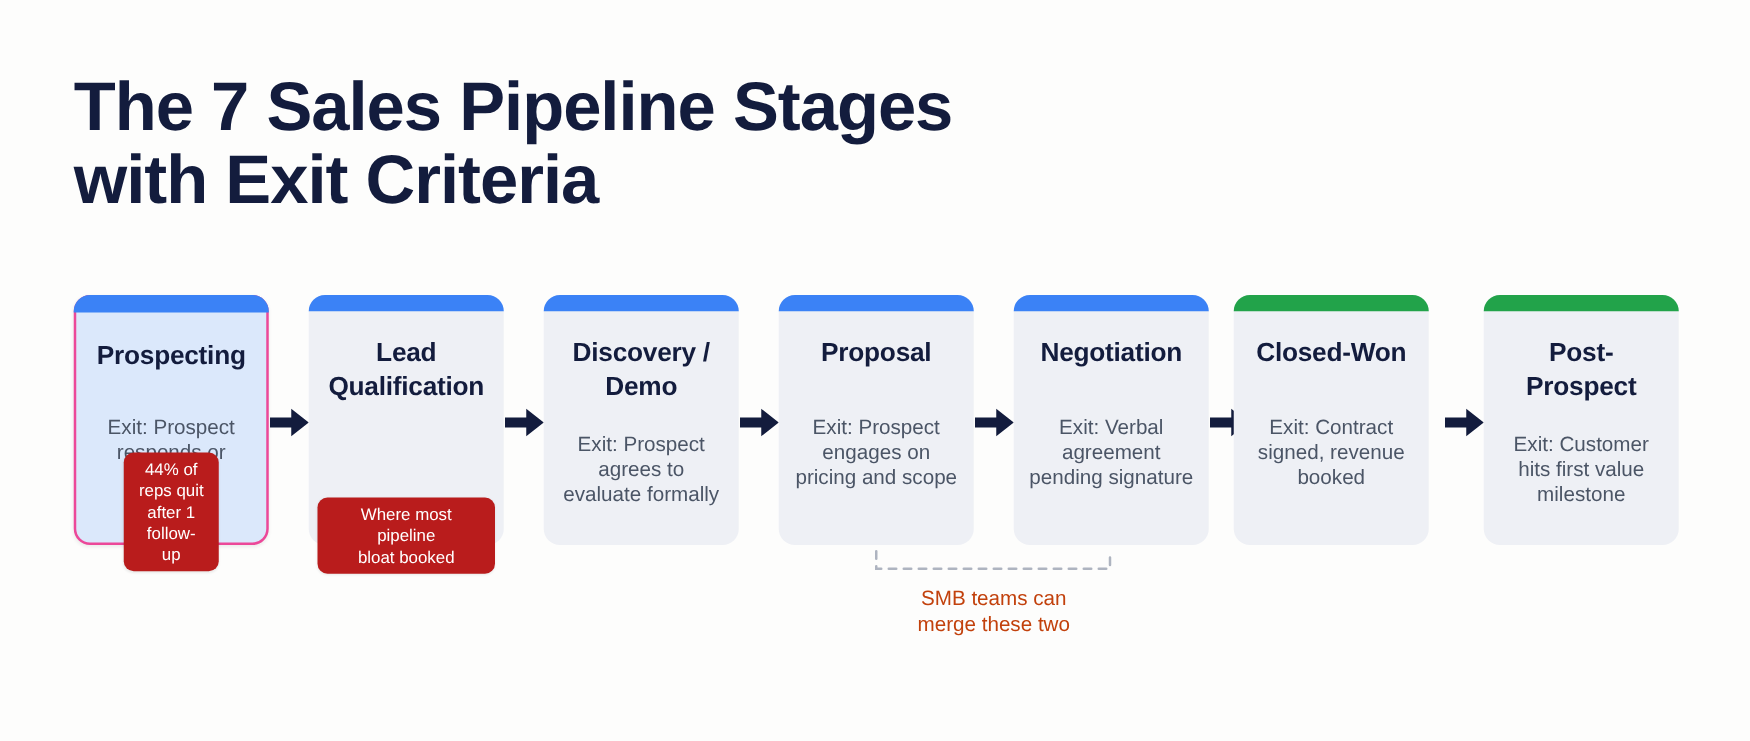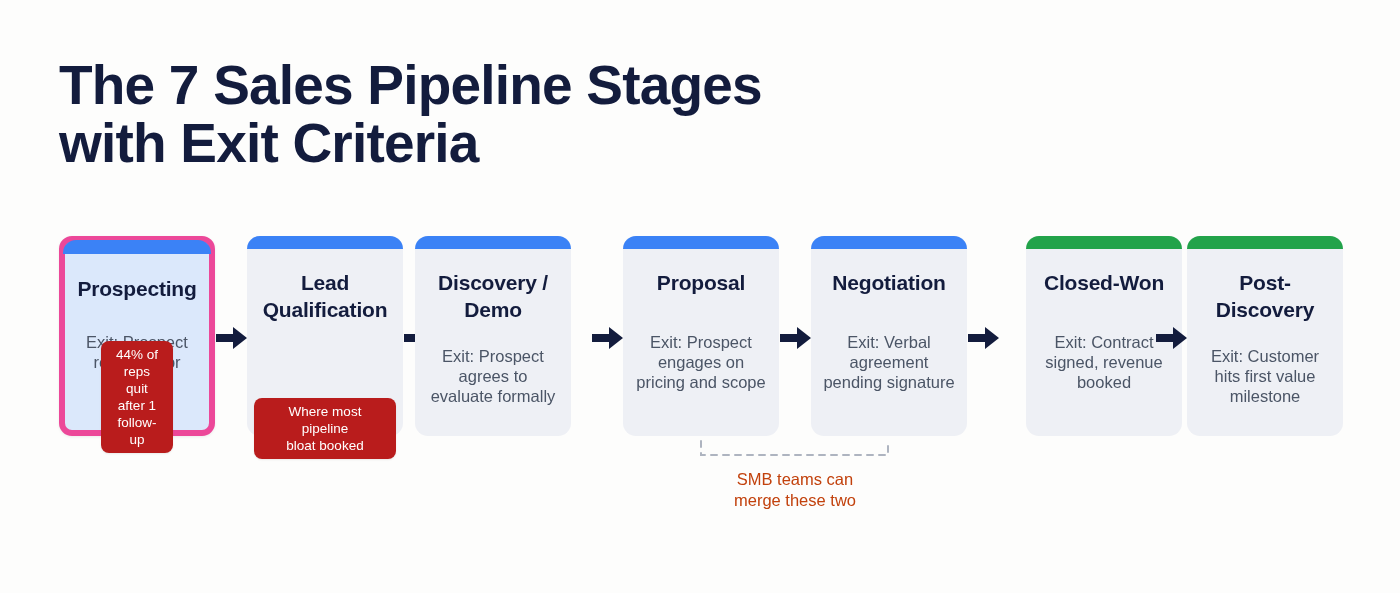--- a/index.html
+++ b/index.html
@@ -52,21 +52,21 @@
     top: 0;
     width: 100%;
     height: 13px;
     border-radius: 13px 13px 0 0;
   }
   .stage-card.accent-blue .topbar { background: #3b82f6; }
   .stage-card.accent-green .topbar { background: #22a34a; }
 
   .stage-card.active {
     background: #dbe8fb;
-    border: 6px solid #ec4899;
+    border: 2px solid #ec4899;
     box-shadow: 0 1px 3px rgba(0,0,0,0.07);
   }
   .stage-card.active .topbar {
     left: -2px;
     top: -2px;
     width: calc(100% + 4px);
     height: 14px;
     border-radius: 13px 13px 0 0;
   }
 
@@ -174,21 +174,21 @@
       <div class="stage-inner">
         <div class="stage-name" style="white-space: pre-line;">Lead
 Qualification</div>
       </div>
       <div class="badge wide">Where most pipeline
 bloat booked</div>
     </div>
     <div class="arrow" style="left: 404px;"><svg width="32" height="26" viewBox="0 0 32 26">
         <path d="M 0 9 L 17 9 L 17 2 L 31 13 L 17 24 L 17 17 L 0 17 Z" fill="#131c3d"></path>
       </svg></div>
-    <div class="stage-card accent-blue" style="left: 415px; padding-left: 35px;">
+    <div class="stage-card accent-blue" style="left: 435px; padding-left: 35px;">
       <div class="topbar"></div>
       <div class="stage-inner">
         <div class="stage-name" style="white-space: pre-line;">Discovery /
 Demo</div>
         <div class="stage-exit" style="white-space: pre-line;">Exit: Prospect
 agrees to
 evaluate formally</div>
       </div>
     </div>
     <div class="arrow" style="left: 592px;"><svg width="32" height="26" viewBox="0 0 32 26">
@@ -211,37 +211,37 @@
       <div class="stage-inner">
         <div class="stage-name" style="white-space: pre-line;">Negotiation</div>
         <div class="stage-exit" style="white-space: pre-line;">Exit: Verbal
 agreement
 pending signature</div>
       </div>
     </div>
     <div class="arrow" style="left: 968px;"><svg width="32" height="26" viewBox="0 0 32 26">
         <path d="M 0 9 L 17 9 L 17 2 L 31 13 L 17 24 L 17 17 L 0 17 Z" fill="#131c3d"></path>
       </svg></div>
-    <div class="stage-card accent-green" style="left: 987px; margin-left: 39px;">
+    <div class="stage-card accent-green" style="left: 987px;">
       <div class="topbar"></div>
       <div class="stage-inner">
         <div class="stage-name" style="white-space: pre-line;">Closed-Won</div>
         <div class="stage-exit" style="white-space: pre-line;">Exit: Contract
 signed, revenue
 booked</div>
       </div>
     </div>
     <div class="arrow" style="left: 1156px;"><svg width="32" height="26" viewBox="0 0 32 26">
         <path d="M 0 9 L 17 9 L 17 2 L 31 13 L 17 24 L 17 17 L 0 17 Z" fill="#131c3d"></path>
       </svg></div>
     <div class="stage-card accent-green" style="left: 1187px;">
       <div class="topbar"></div>
       <div class="stage-inner">
         <div class="stage-name" style="white-space: pre-line;">Post-
-Discovery</div>
+Prospect</div>
         <div class="stage-exit" style="white-space: pre-line;">Exit: Customer
 hits first value
 milestone</div>
       </div>
     </div>
   </div>
 
 <div id="merge-note">
   <svg width="1400" height="593" style="position:absolute;left:0;top:0;">
     <g>

